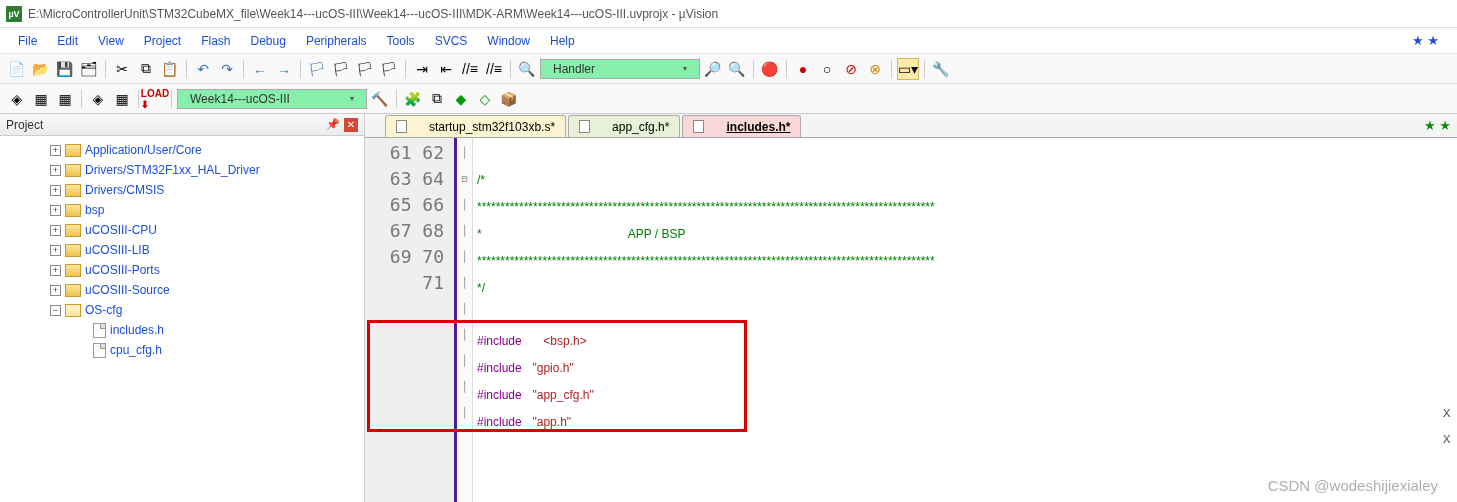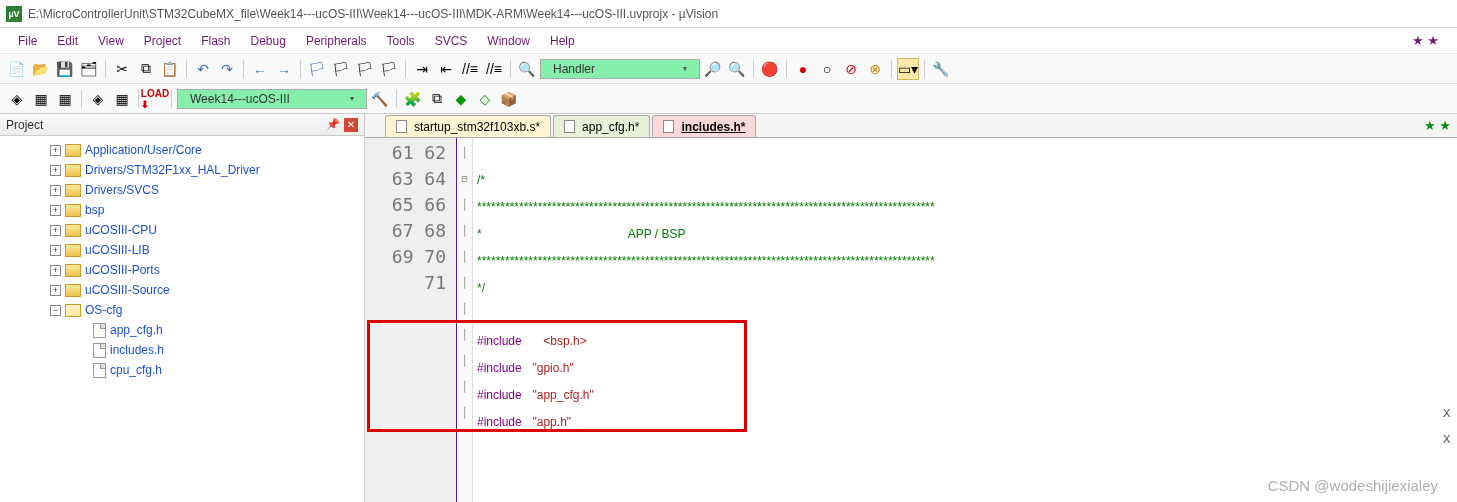--- a/index.html
+++ b/index.html
@@ -1,21 +1,21 @@
 <!DOCTYPE html>
 <html><head>
 <meta charset="utf-8">
 <style>
 *{box-sizing:border-box;margin:0;padding:0;font-family:"Segoe UI",Tahoma,sans-serif;font-size:12px}
 body{background:#f4f4f4;width:1457px;height:502px;overflow:hidden;position:relative}
 .titlebar{height:28px;background:#fff;display:flex;align-items:center;padding:0 6px;border-bottom:1px solid #ddd}
 .appicon{width:16px;height:16px;background:#2d7d32;margin-right:6px;display:flex;align-items:center;justify-content:center;color:#fff;font-size:9px;font-weight:bold}
 .title{color:#555}
 .menubar{height:26px;background:#fff;display:flex;align-items:center;padding:0 8px;border-bottom:1px solid #e5e5e5}
-.menubar span{padding:3px 10px;color:#701a75;cursor:pointer}
+.menubar span{padding:3px 10px;color:#1d4ed8;cursor:pointer}
 .menustars{position:absolute;right:8px;color:#0a8a0a;font-size:13px}
 .toolbar{height:30px;background:#f9f9f9;display:flex;align-items:center;padding:2px 6px;border-bottom:1px solid #ddd;gap:2px}
 .tbtn{width:22px;height:22px;display:flex;align-items:center;justify-content:center;border:1px solid transparent;cursor:pointer;font-size:14px}
 .sep{width:1px;height:18px;background:#ccc;margin:0 3px}
 .combo{height:20px;border:1px solid #aaa;background:#86efac;padding:0 12px;display:flex;align-items:center;min-width:150px;font-size:11px;color:#333}
 .combo .arrow{margin-left:auto;font-size:8px;color:#555}
 .toolbar2{height:30px;background:#f9f9f9;display:flex;align-items:center;padding:2px 6px;border-bottom:1px solid #ccc;gap:2px}
 .main{display:flex;height:calc(100% - 114px)}
 .projpanel{width:365px;background:#fff;border-right:1px solid #ccc;display:flex;flex-direction:column}
 .panelhdr{height:22px;background:linear-gradient(#f8f8f8,#ececec);border-bottom:1px solid #ccc;display:flex;align-items:center;padding:0 6px;font-size:11px;color:#333}
@@ -30,26 +30,26 @@
 .node.d2{padding-left:78px}
 .exp{width:11px;height:11px;border:1px solid #888;background:#fff;display:flex;align-items:center;justify-content:center;font-size:9px;line-height:1;margin-right:4px;color:#444}
 .noexp{width:15px}
 .fld{width:16px;height:13px;background:linear-gradient(#fce89d,#f0c14b);border:1px solid #c99a2e;margin-right:4px;position:relative}
 .fld.open{background:linear-gradient(#fff2c9,#fce89d)}
 .fil{width:13px;height:15px;background:#fff;border:1px solid #999;margin-right:4px;position:relative}
 .fil::before{content:"";position:absolute;top:0;right:0;width:4px;height:4px;background:#ddd;border-left:1px solid #999;border-bottom:1px solid #999}
 .lbl{font-size:12px;color:#1d4ed8;font-family:Tahoma,sans-serif}
 .editor{flex:1;display:flex;flex-direction:column;background:#fff}
 .tabs{height:24px;background:#f4f4f4;display:flex;align-items:flex-end;padding-left:20px;border-bottom:1px solid #aaa}
-.tab{height:22px;padding:0 10px;display:flex;align-items:center;gap:7px;border:1px solid #aaa;border-bottom:none;background:#e8f0d8;margin-right:2px;cursor:pointer;border-radius:3px 3px 0 0;font-size:11px}
+.tab{height:22px;padding:0 10px;display:flex;align-items:center;gap:22px;border:1px solid #aaa;border-bottom:none;background:#e8f0d8;margin-right:2px;cursor:pointer;border-radius:3px 3px 0 0;font-size:11px}
 .tab.yellow{background:#fcf3d0}
 .tab.active{background:#fbd8d8;font-weight:bold;text-decoration:underline}
 .tab .ficon{width:11px;height:13px;background:#fff;border:1px solid #888;position:relative}
 .code{flex:1;display:flex;position:relative;background:#fff;overflow:hidden}
-.gutter{width:92px;background:#efefef;border-right:1px solid #4c1d95;text-align:right;padding-right:10px;font-family:Consolas,monospace;font-size:18px;color:#777;line-height:26px;padding-top:2px}
+.gutter{width:92px;background:#efefef;border-right:3px solid #4c1d95;text-align:right;padding-right:10px;font-family:Consolas,monospace;font-size:18px;color:#777;line-height:26px;padding-top:2px}
 .foldcol{width:16px;background:#fafafa;border-right:1px solid #ddd;font-family:monospace;font-size:10px;color:#888;line-height:26px;text-align:center;padding-top:2px}
 .codearea{flex:1;font-family:Consolas,"Courier New",monospace;font-size:18px;line-height:26px;padding:2px 4px;white-space:pre;color:#333;position:relative}
 .kw{color:#8b008b}
 .str{color:#b22222}
 .cmt{color:#008000}
 .redbox{position:absolute;border:3px solid #d00;pointer-events:none}
 .watermark{position:absolute;right:19px;bottom:8px;color:rgba(120,120,120,.6);font-size:15px;font-family:Arial}
 .right-stars{position:absolute;right:6px;top:118px;color:#0a8a0a;font-size:13px}
 .right-x{position:absolute;right:6px;color:#666;font-size:14px;font-family:Consolas,monospace}
 </style>
@@ -159,21 +159,21 @@
           <span class="lbl">Application/User/Core</span>
         </div>
         <div class="node d1">
           <span class="exp">+</span>
           <span class="fld"></span>
           <span class="lbl">Drivers/STM32F1xx_HAL_Driver</span>
         </div>
         <div class="node d1">
           <span class="exp">+</span>
           <span class="fld"></span>
-          <span class="lbl">Drivers/SVCS</span>
+          <span class="lbl">Drivers/CMSIS</span>
         </div>
         <div class="node d1">
           <span class="exp">+</span>
           <span class="fld"></span>
           <span class="lbl">bsp</span>
         </div>
         <div class="node d1">
           <span class="exp">+</span>
           <span class="fld"></span>
           <span class="lbl">uCOSIII-CPU</span>
@@ -190,25 +190,20 @@
         </div>
         <div class="node d1">
           <span class="exp">+</span>
           <span class="fld"></span>
           <span class="lbl">uCOSIII-Source</span>
         </div>
         <div class="node d1">
           <span class="exp">−</span>
           <span class="fld open"></span>
           <span class="lbl">OS-cfg</span>
-        </div>
-        <div class="node d2">
-          <span class="noexp"></span>
-          <span class="fil"></span>
-          <span class="lbl">app_cfg.h</span>
         </div>
         <div class="node d2">
           <span class="noexp"></span>
           <span class="fil"></span>
           <span class="lbl">includes.h</span>
         </div>
         <div class="node d2">
           <span class="noexp"></span>
           <span class="fil"></span>
           <span class="lbl">cpu_cfg.h</span>

